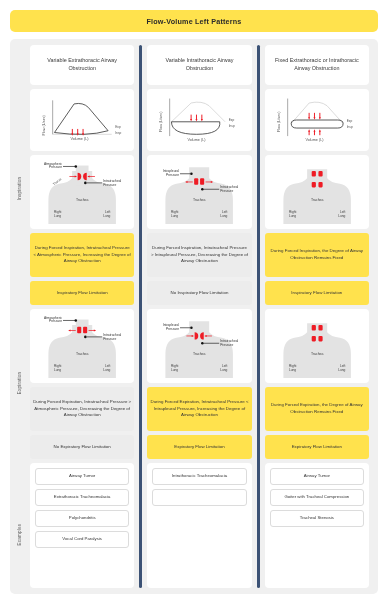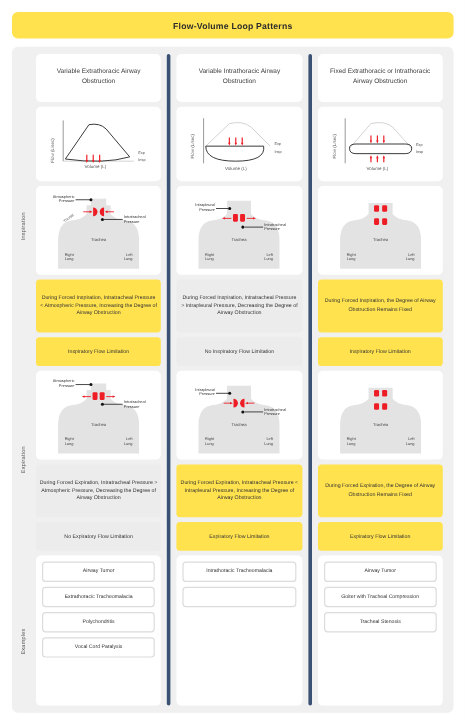--- a/index.html
+++ b/index.html
@@ -88,21 +88,21 @@
   }
 
   .svgwrap { width: 100%; height: 100%; }
   svg { display: block; width: 100%; height: 100%; }
 </style>
 </head>
 <body>
 
 <div class="page">
 
-  <div class="title-bar">Flow-Volume Loop Patterns</div>
+  <div class="title-bar">Flow-Volume Left Patterns</div>
 
   <div class="board">
 
     <div class="rail">
       <div class="rail-spacer" style="height:46px"></div>
       <div class="rail-label" style="height:198px">Inspiration</div>
       <div class="rail-label" style="height:196px">Expiration</div>
       <div class="rail-label" style="height:110px">Examples</div>
     </div>
 

